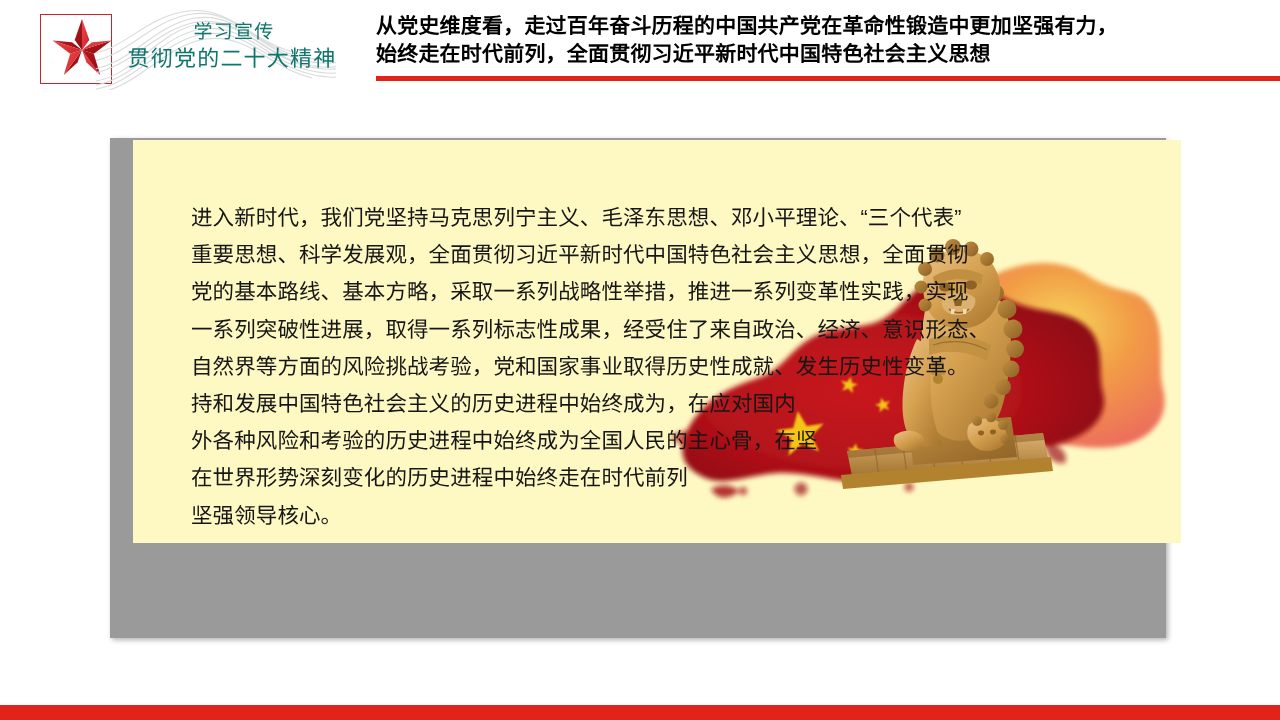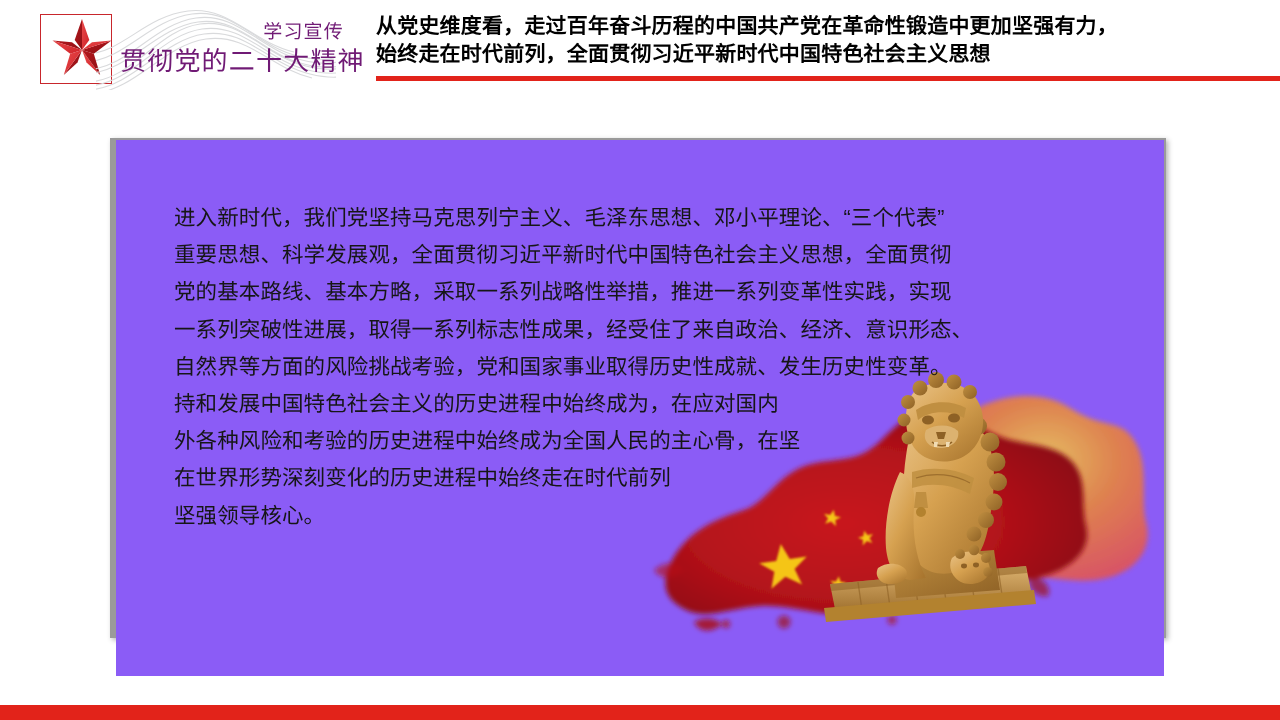--- a/index.html
+++ b/index.html
@@ -56,32 +56,32 @@
     top: 0px;
     width: 240px;
     height: 82px;
     overflow: hidden;
   }
   .logo-text {
     position: absolute;
     left: 88px;
     top: 11px;
     width: 220px;
-    text-align: right;
-    color: #701a75;
+    text-align: center;
+    color: #0f766e;
     line-height: 1.32;
     letter-spacing: 1.2px;
     white-space: nowrap;
   }
   .logo-line1 {
     font-size: 19px;
     display: block;
   }
   .logo-line2 {
-    font-size: 26px;
+    font-size: 22px;
     display: block;
     margin-left: -4px;
   }
 
   
   .headline {
     position: absolute;
     left: 376px;
     top: 12px;
     width: 890px;
@@ -107,25 +107,25 @@
     position: absolute;
     left: 110px;
     top: 138px;
     width: 1056px;
     height: 500px;
     background: #9a9a9a;
     box-shadow: 2px 2px 5px rgba(0,0,0,0.30);
   }
   .card {
     position: absolute;
-    left: 116px;
+    left: 133px;
     top: 140px;
     width: 1048px;
-    height: 536px;
-    background: #8b5cf6;
+    height: 403px;
+    background: #fef9c3;
     overflow: hidden;
   }
 
   
   .body-copy {
     position: absolute;
     left: 58px;
     top: 60px;
     width: 880px;
     color: #161616;

